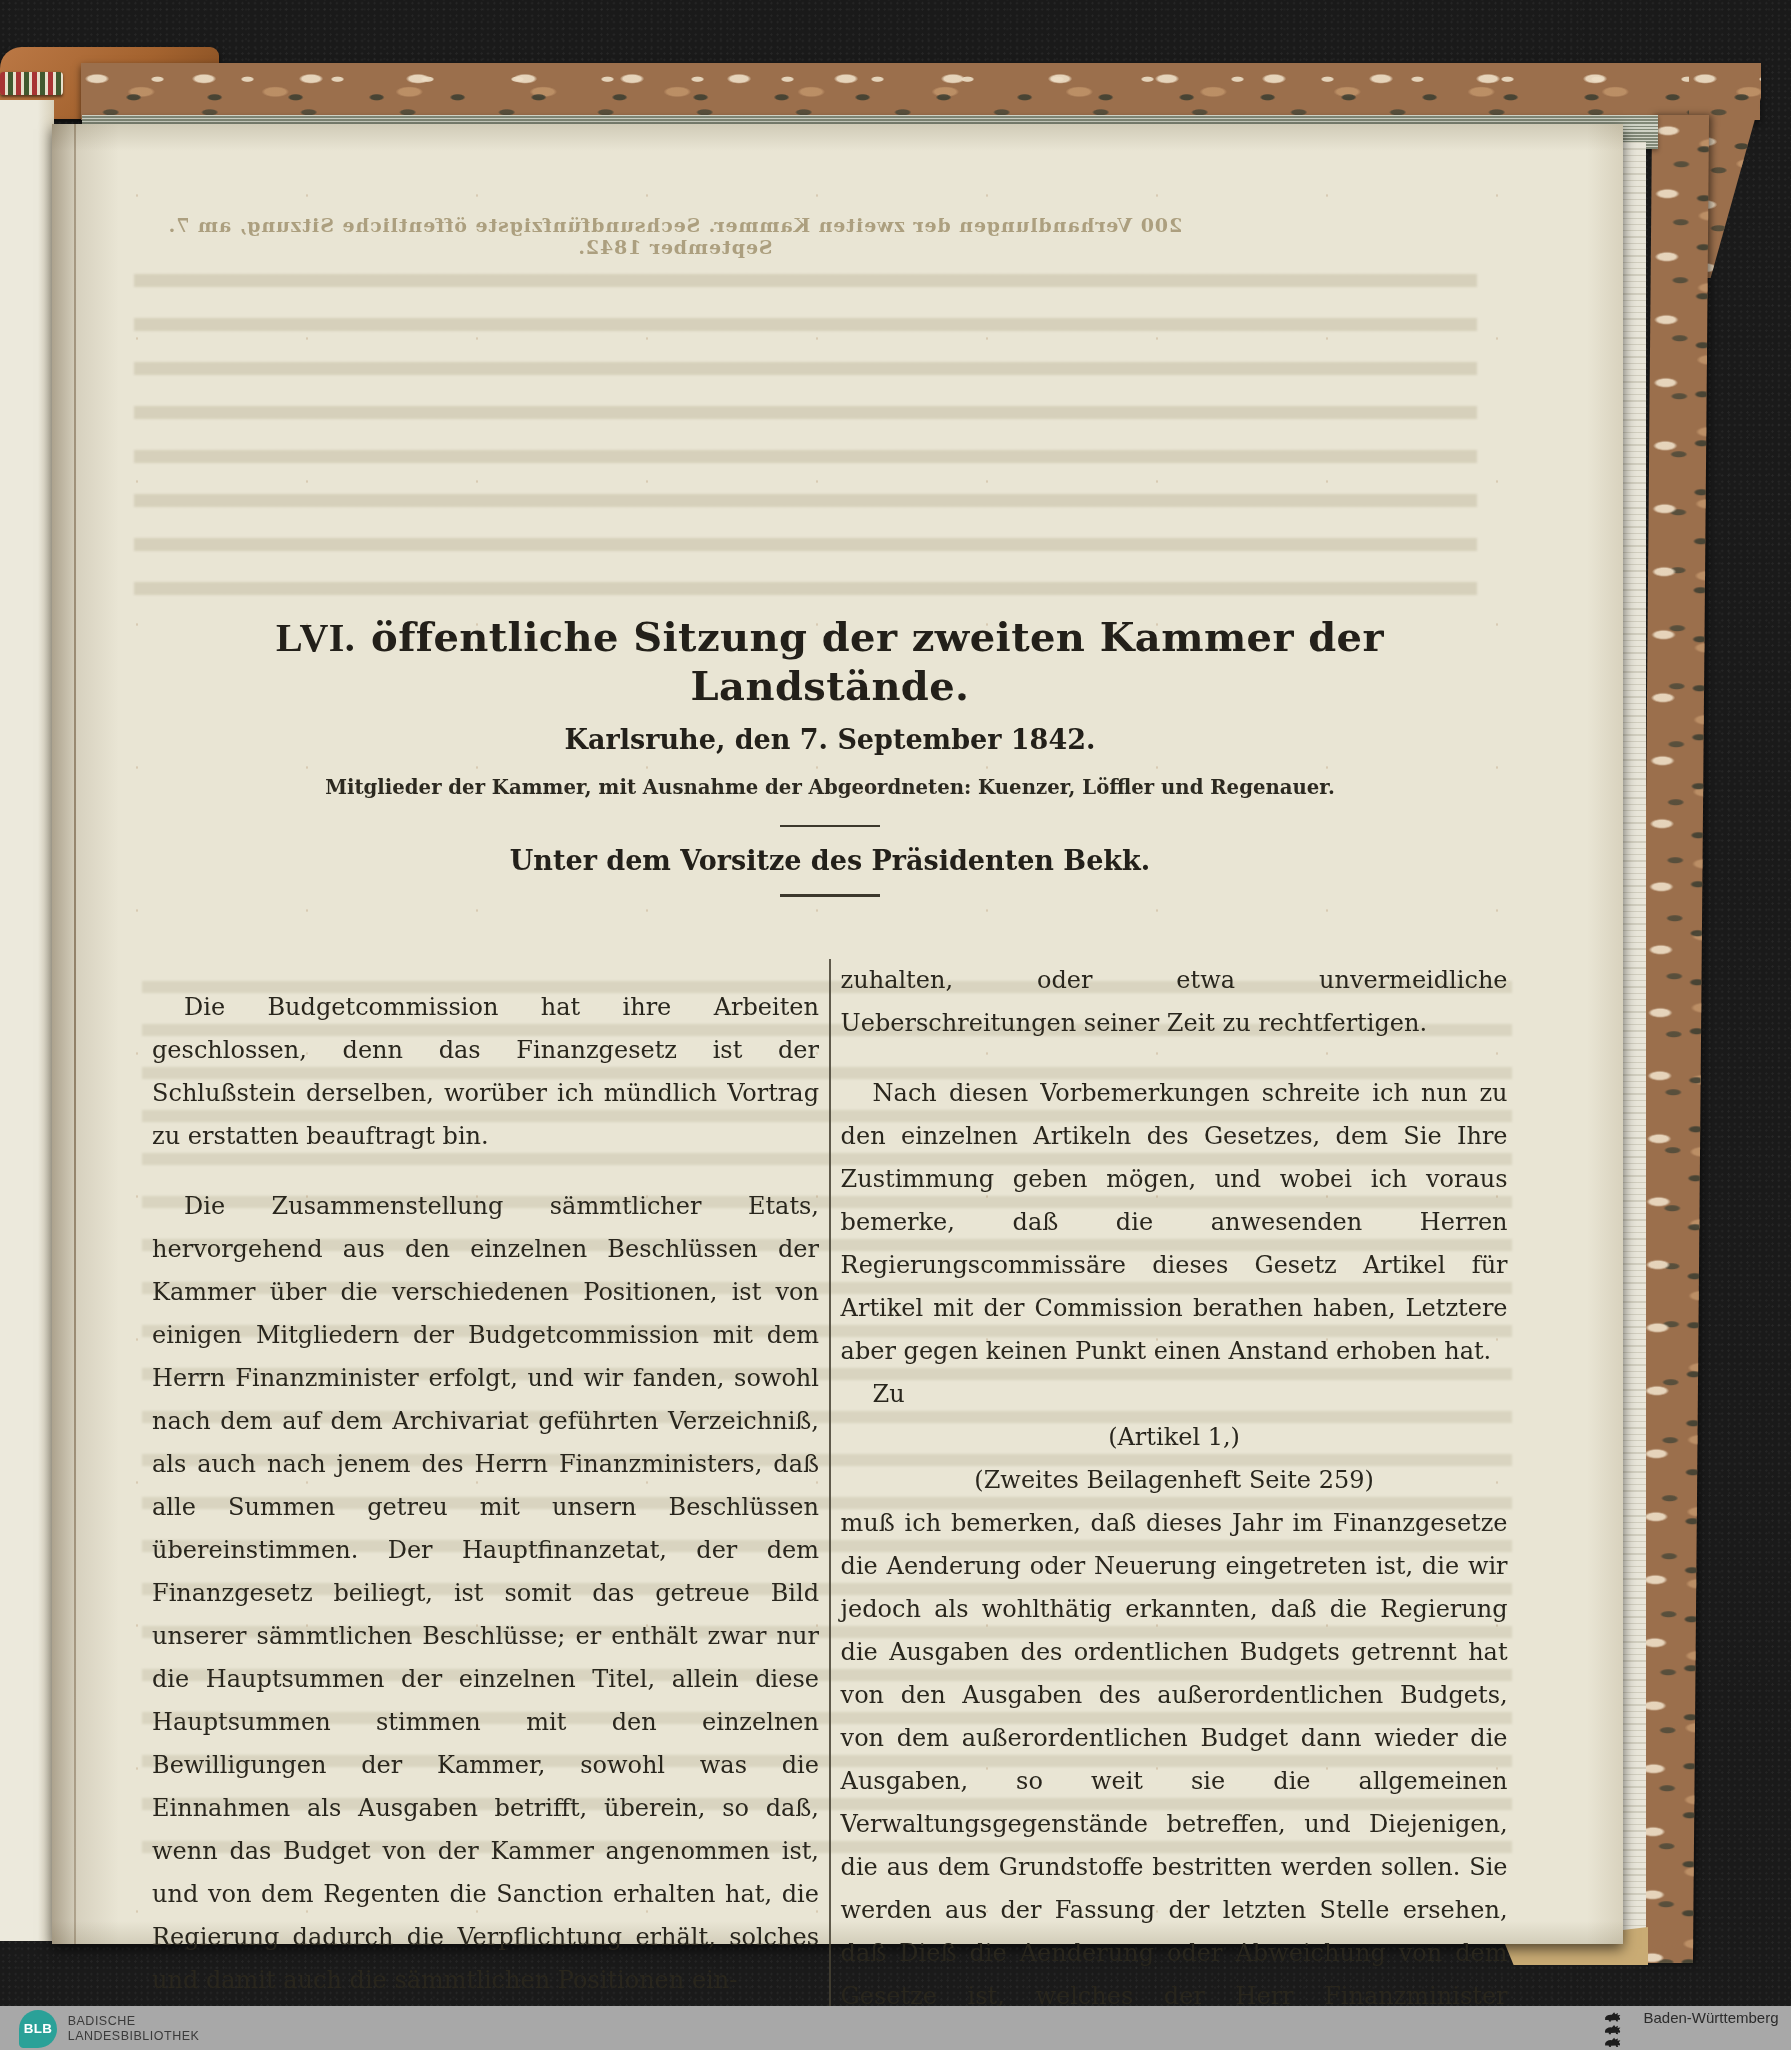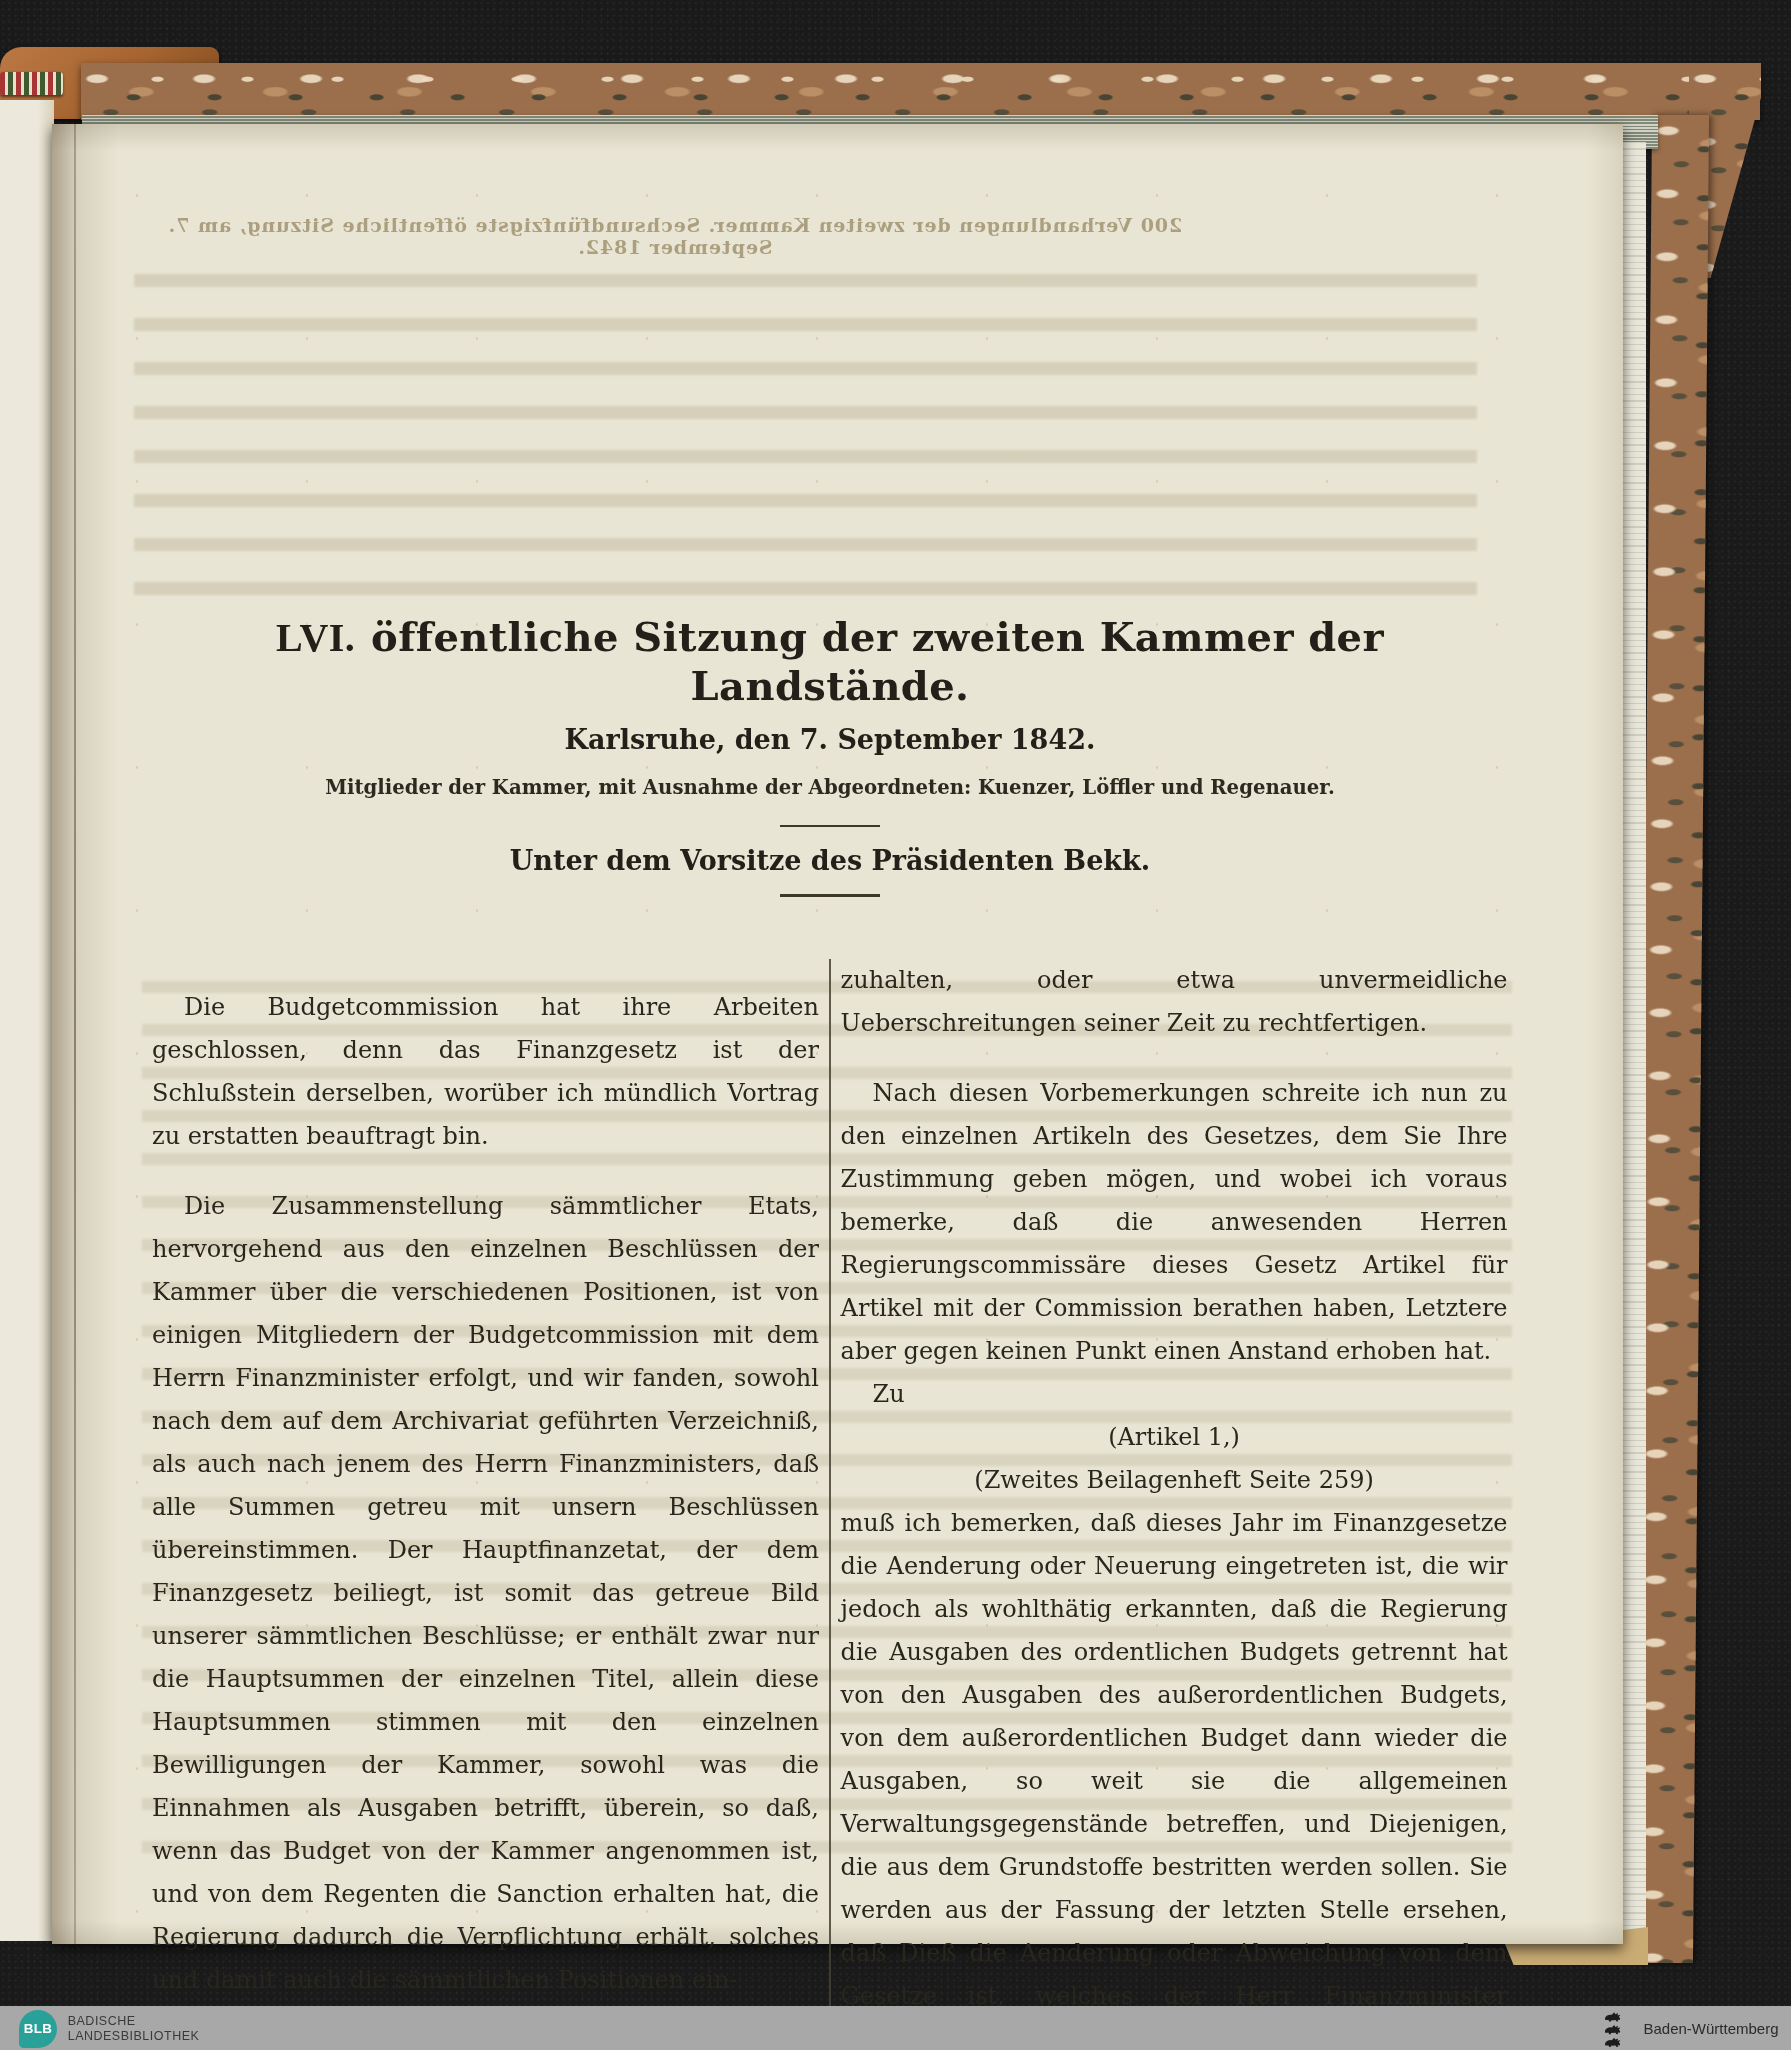--- a/index.html
+++ b/index.html
@@ -110,21 +110,21 @@
     display:flex;align-items:center;justify-content:space-between;
     font-family:"Liberation Sans",sans-serif;
   }
   .footer-left{display:flex;align-items:center;gap:10.7px;padding-left:19px;}
   .blb-logo{
     width:38px;height:38px;border-radius:50% 50% 50% 12%;
     display:flex;align-items:center;justify-content:center;
     color:#ffffff;font-weight:bold;font-size:13.4px;letter-spacing:0.4px;
   }
   .lib-name{font-size:12.5px;font-weight:normal;color:#3a3a3a;line-height:15px;letter-spacing:0.5px;}
-  .footer-right{display:flex;align-items:center;gap:10.7px;padding-right:12.5px;}
+  .footer-right{display:flex;gap:10.7px;padding-right:12.5px;}
   .bw-name{font-size:15px;color:#2b2b2b;font-weight:500;}
 </style>
 </head>
 <body>
 
 <div class="stage">
 
   <div class="spine-corner"></div>
   <div class="endband"></div>
   <div class="cover-top marble"></div>

